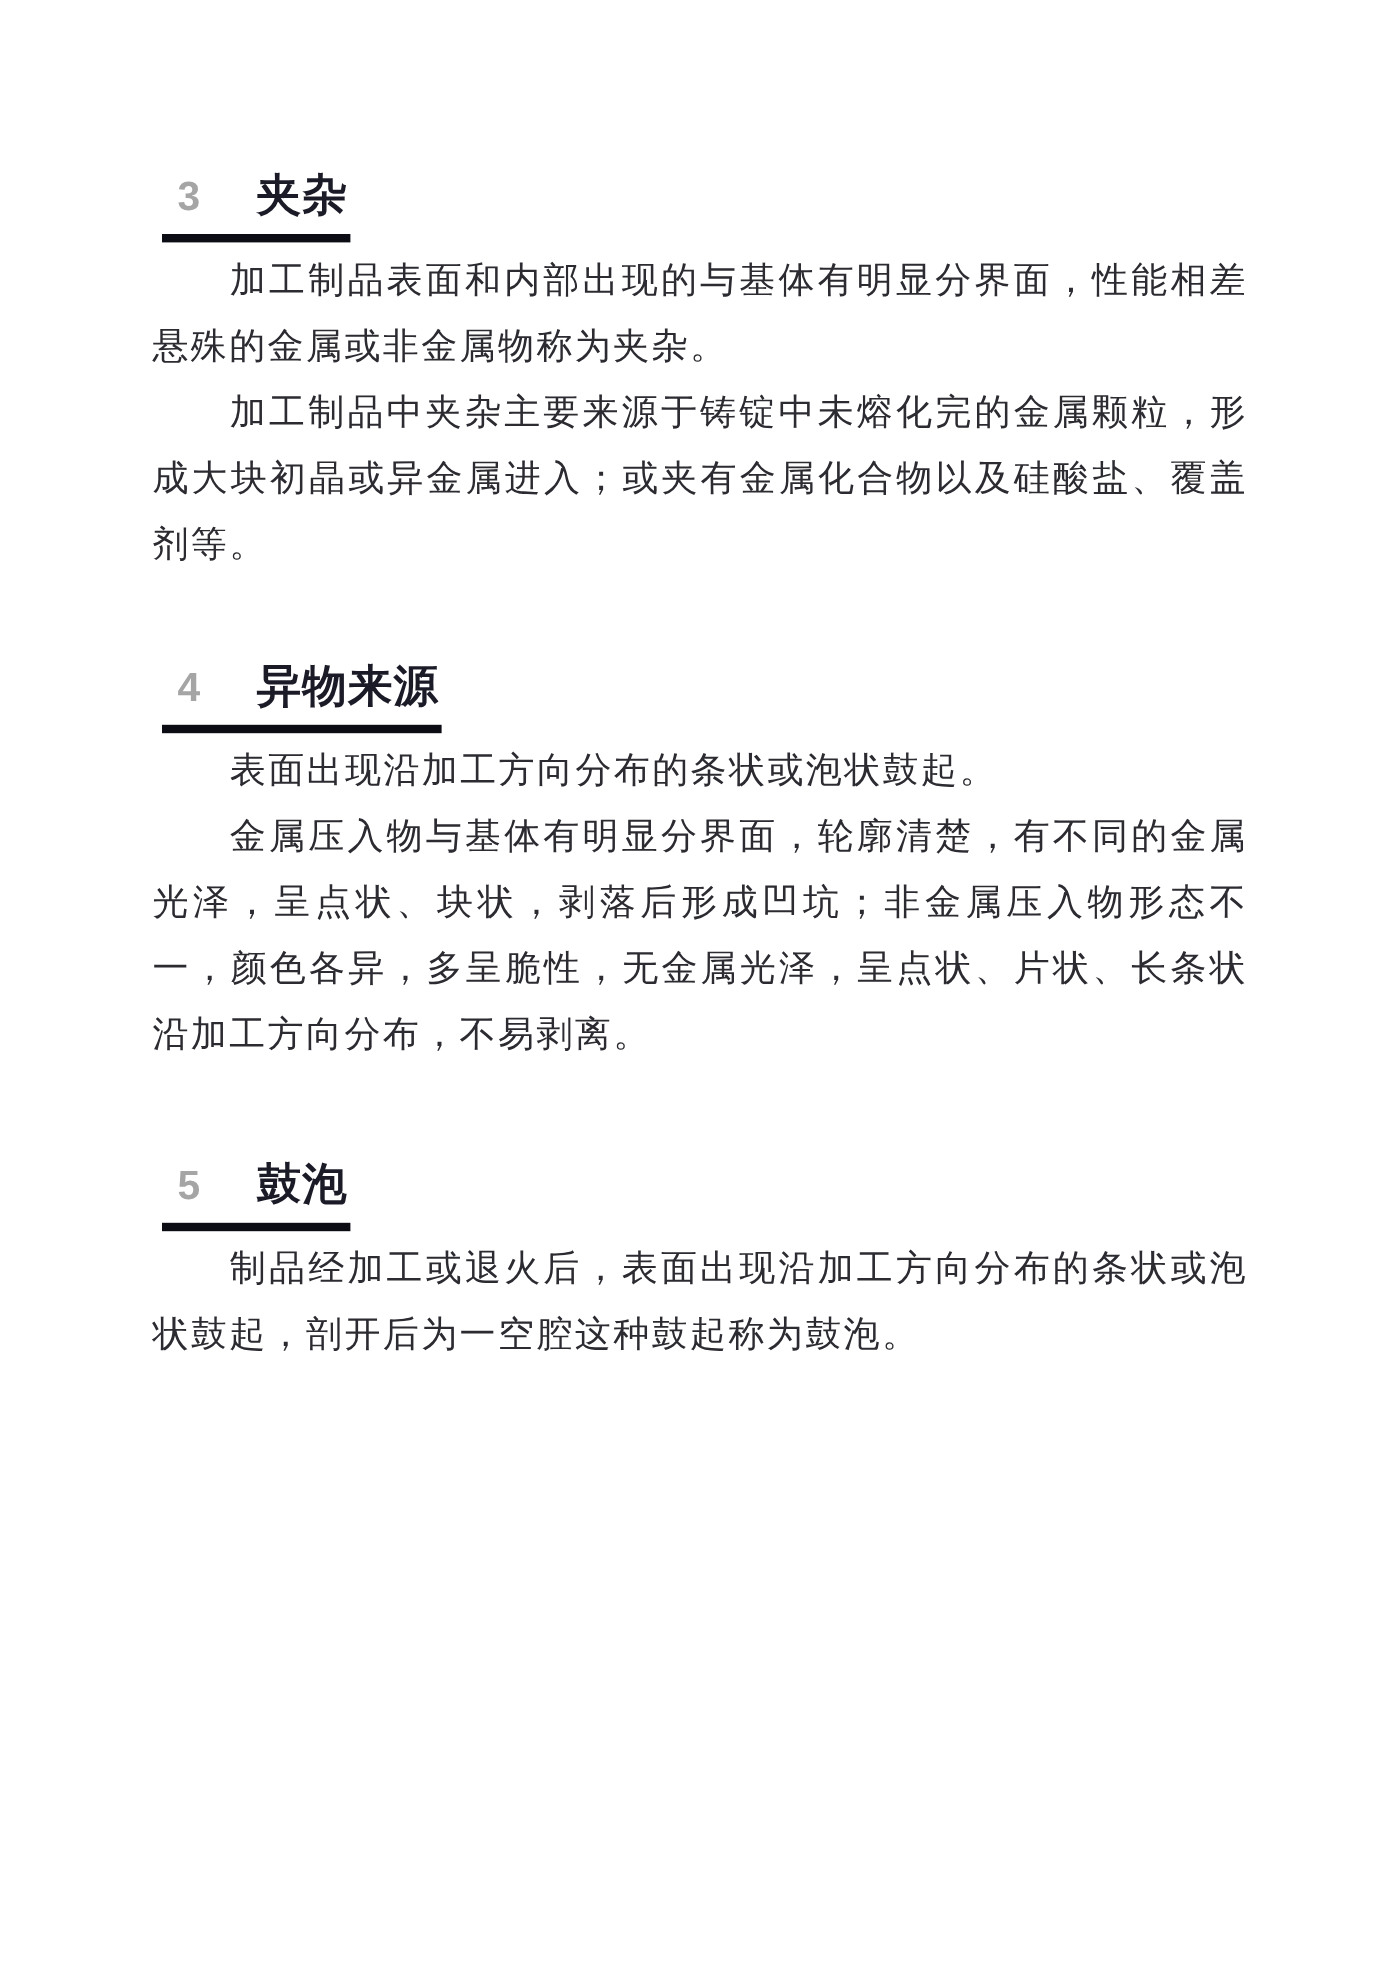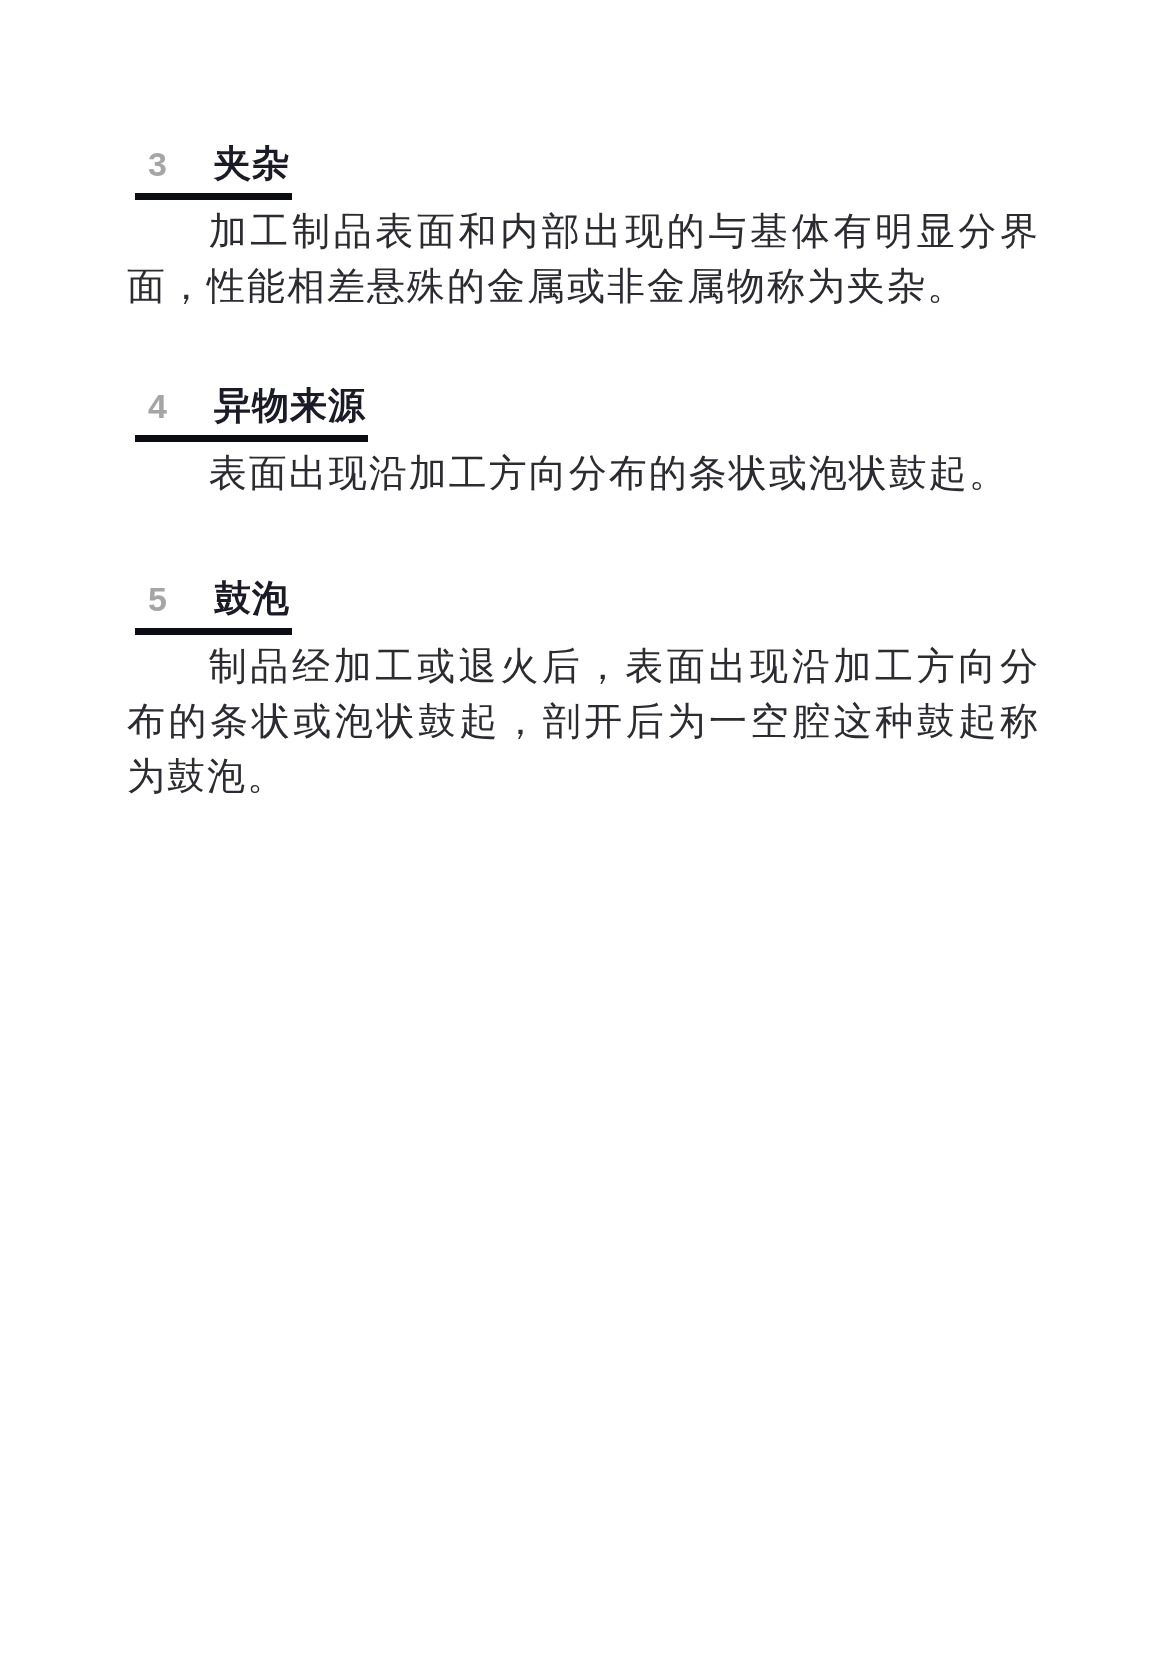--- a/index.html
+++ b/index.html
@@ -41,31 +41,32 @@
     font-size: 34px;
     color: var(--number, #a5a5a5);
     margin-right: 47px;
     letter-spacing: 0;
   }
   .sec-title {
     font-size: 37px;
     color: var(--heading, #1b1b28);
     letter-spacing: 1px;
     white-space: nowrap;
+    font-family: Liberation Mono, monospace;
   }
   .sec-rule {
     height: 7px;
     margin-top: 5px;
     background: var(--rule, #0c0c14);
   }
   .sec-body {
     margin-top: 4px;
   }
   .sec-body p {
-    font-size: 38px;
+    font-size: 30px;
     line-height: 55px;
     letter-spacing: 2px;
     color: var(--body_text, #2b2b31);
     text-align: justify;
     text-justify: inter-character;
     text-indent: 2.15em;
   }
 </style>
 </head>
 <body>
@@ -75,33 +76,35 @@
   <div class="section">
     <div class="sec-head">
       <div class="sec-head-row">
         <span class="sec-num">3</span>
         <span class="sec-title">夹杂</span>
       </div>
       <div class="sec-rule"></div>
     </div>
     <div class="sec-body">
       <p>加工制品表面和内部出现的与基体有明显分界面，性能相差悬殊的金属或非金属物称为夹杂。</p>
+      <p>加工制品中夹杂主要来源于铸锭中未熔化完的金属颗粒，形成大块初晶或异金属进入；或夹有金属化合物以及硅酸盐、覆盖剂等。</p>
     </div>
   </div>
 
   <div class="section">
     <div class="sec-head">
       <div class="sec-head-row">
         <span class="sec-num">4</span>
         <span class="sec-title">异物来源</span>
       </div>
       <div class="sec-rule"></div>
     </div>
     <div class="sec-body">
       <p>表面出现沿加工方向分布的条状或泡状鼓起。</p>
+      <p>金属压入物与基体有明显分界面，轮廓清楚，有不同的金属光泽，呈点状、块状，剥落后形成凹坑；非金属压入物形态不一，颜色各异，多呈脆性，无金属光泽，呈点状、片状、长条状沿加工方向分布，不易剥离。</p>
     </div>
   </div>
 
   <div class="section">
     <div class="sec-head">
       <div class="sec-head-row">
         <span class="sec-num">5</span>
         <span class="sec-title">鼓泡</span>
       </div>
       <div class="sec-rule"></div>

